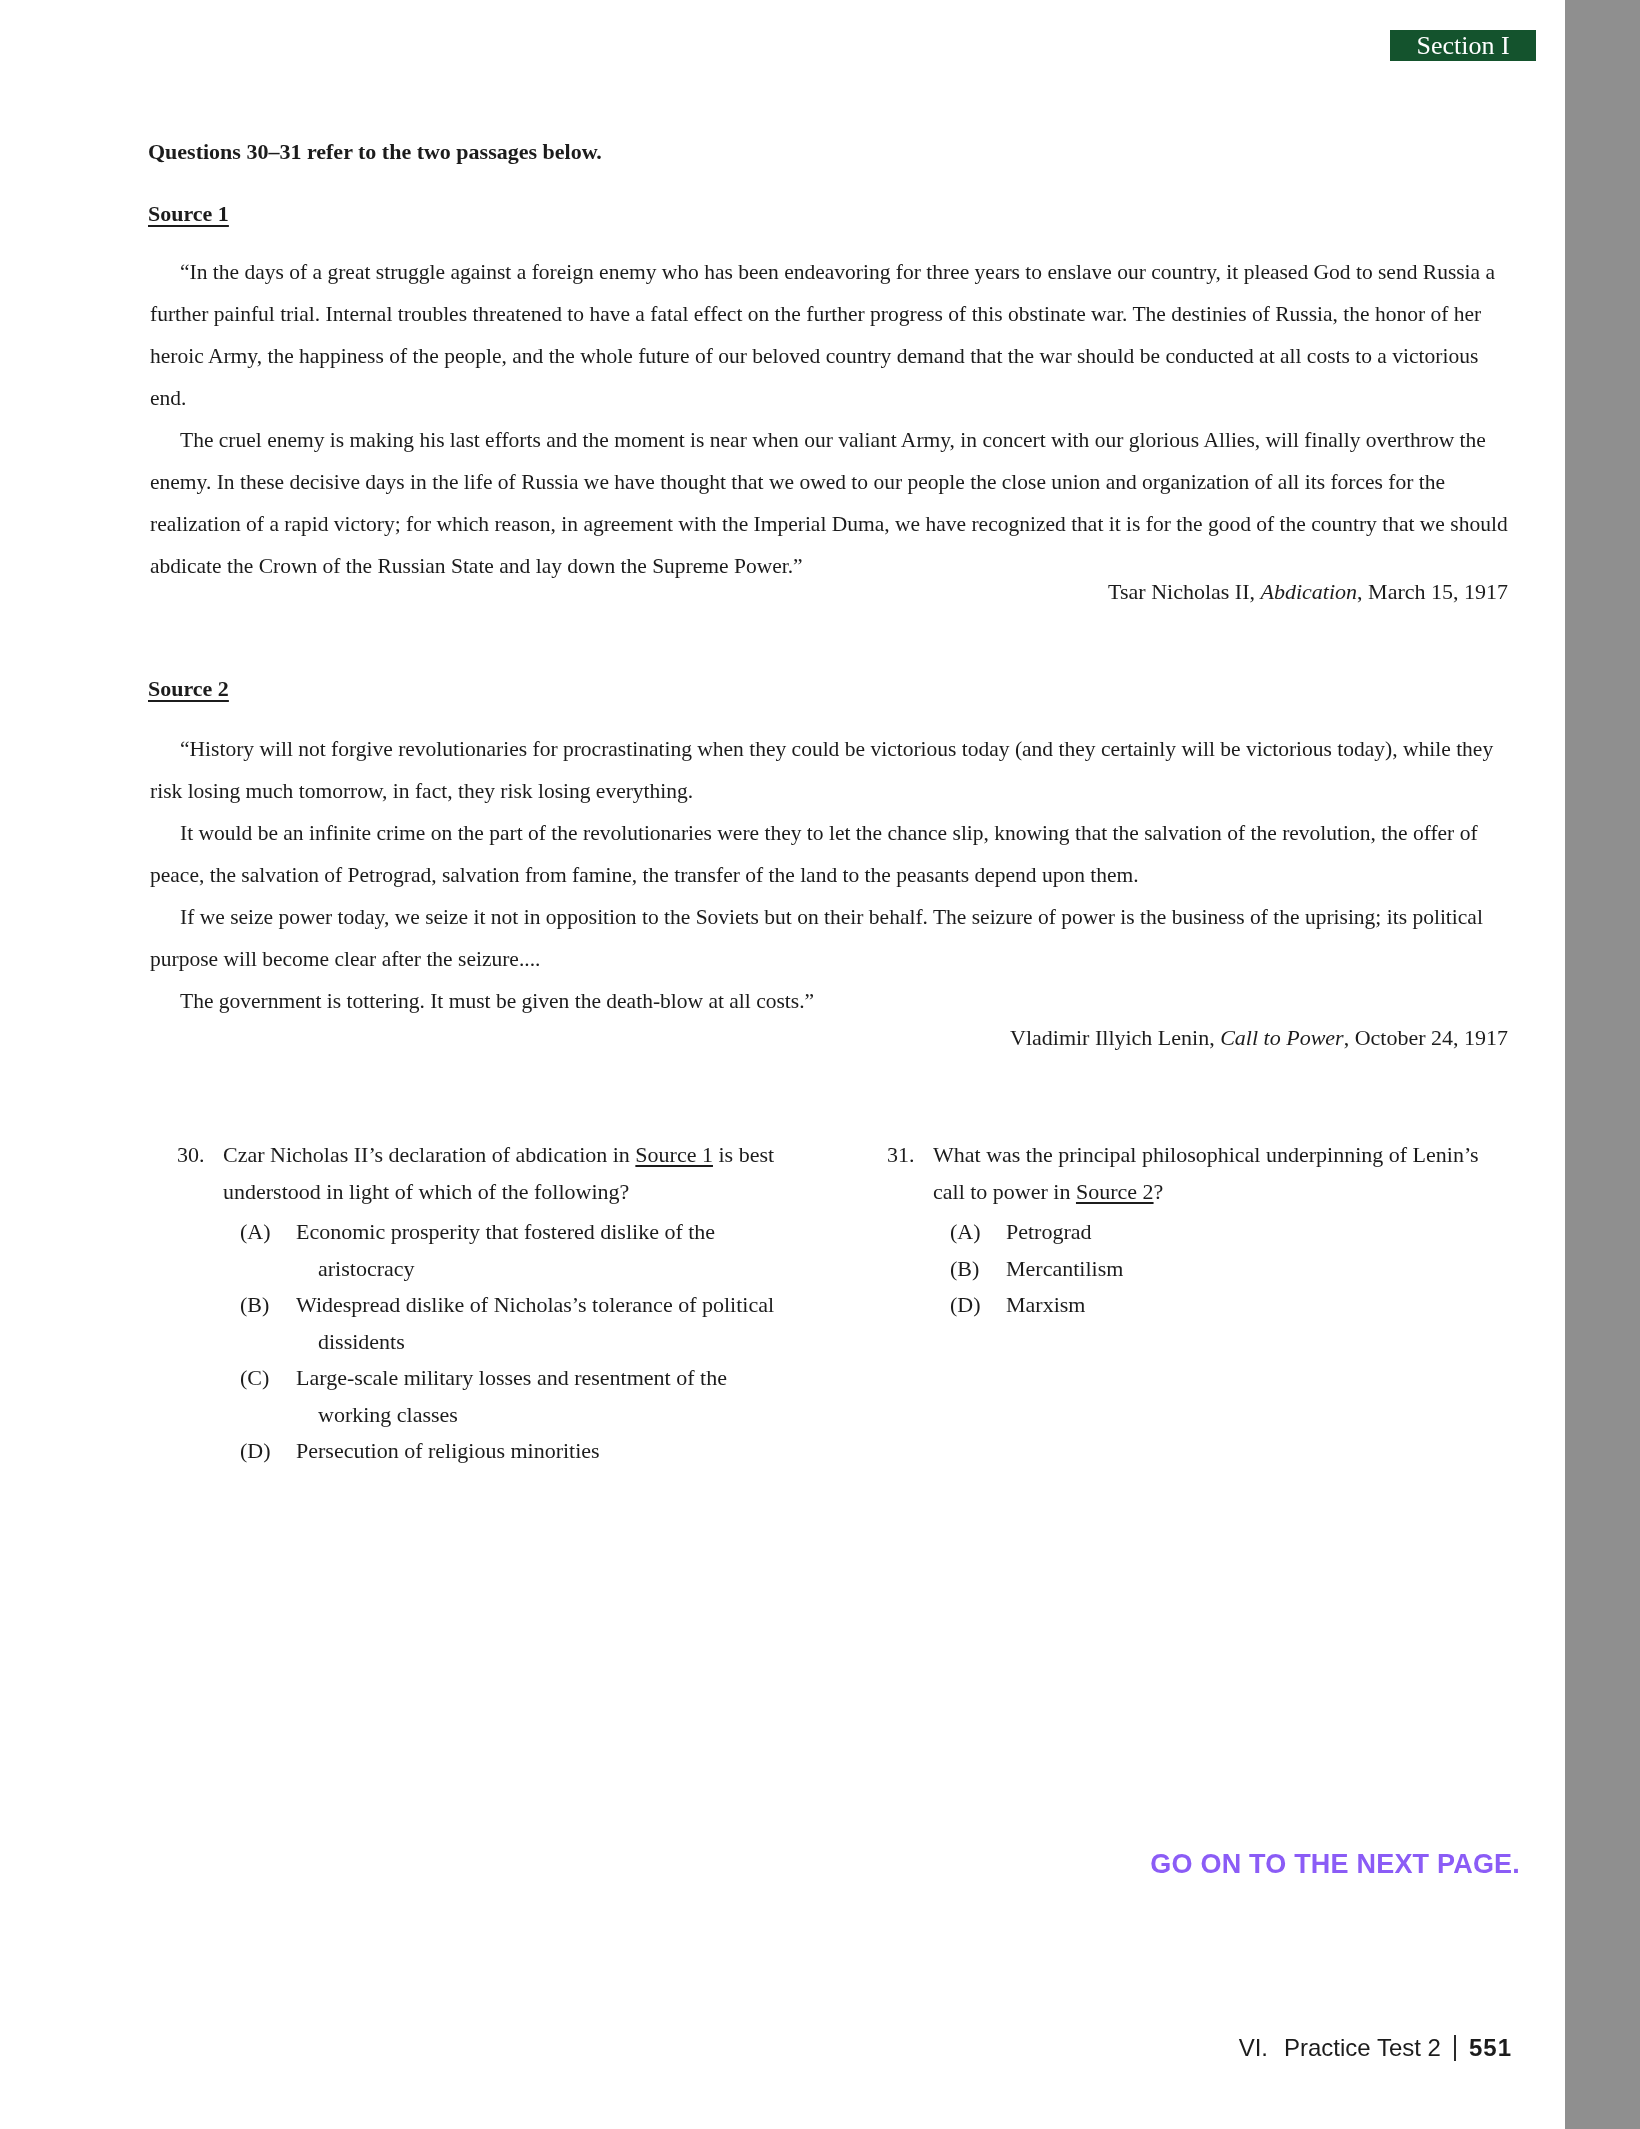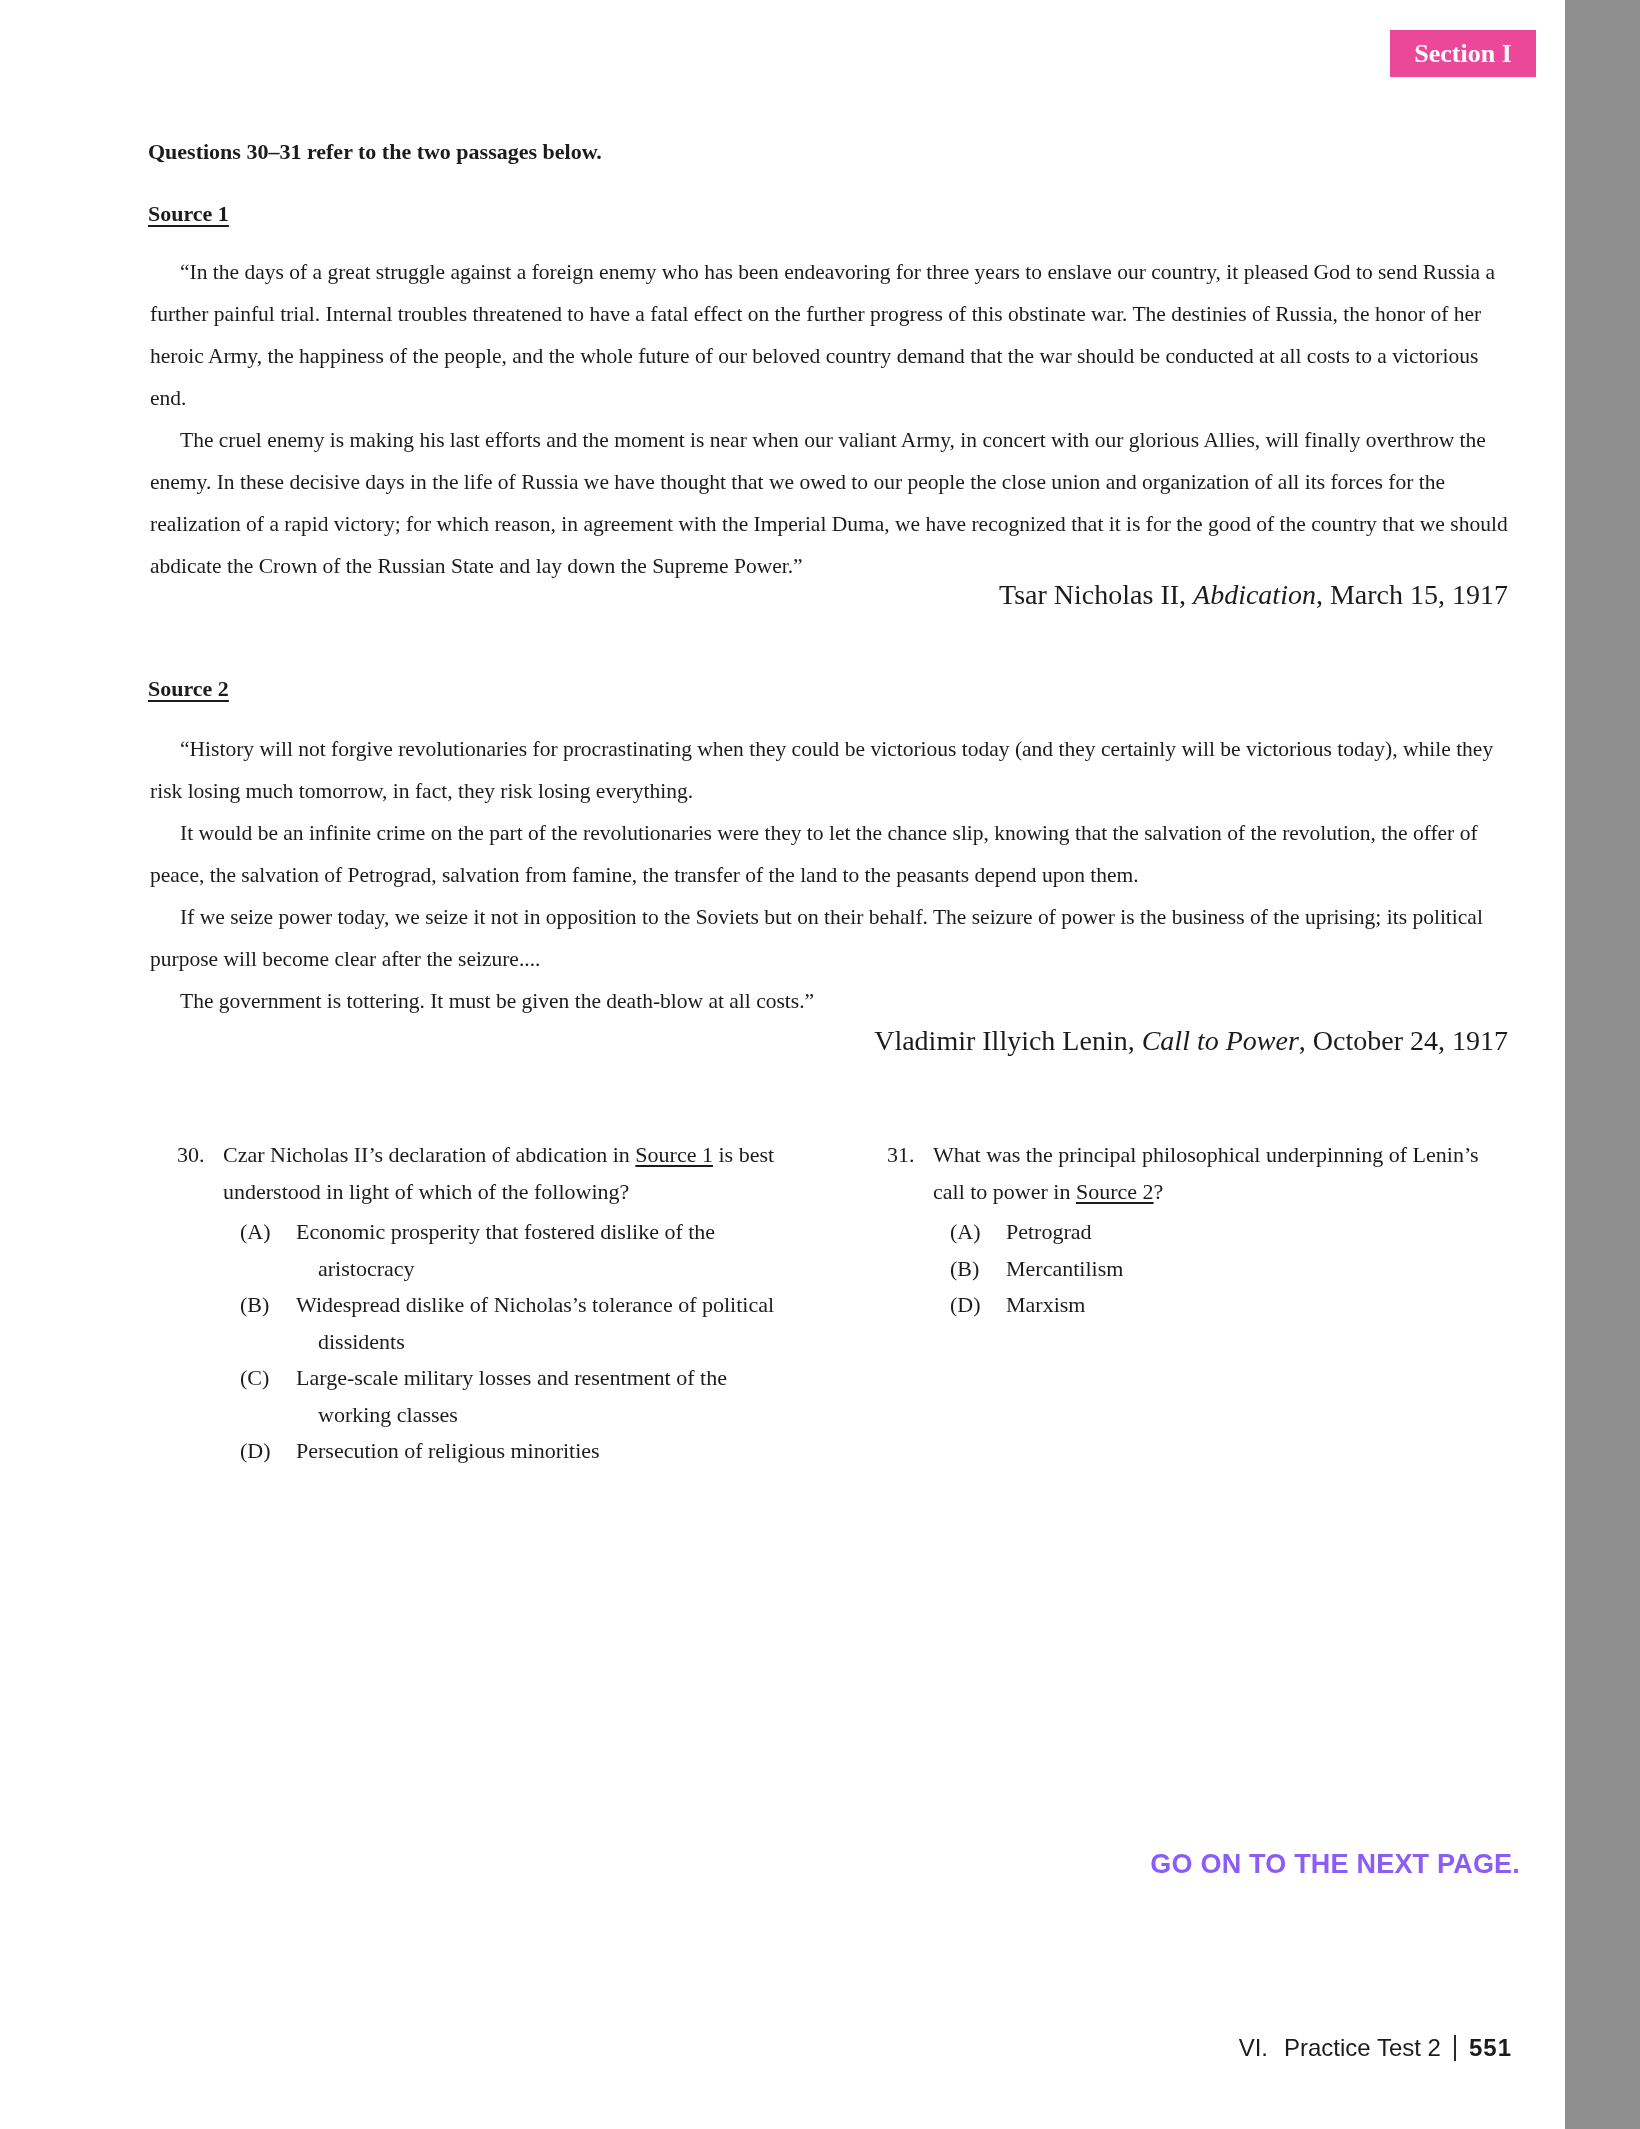--- a/index.html
+++ b/index.html
@@ -13,25 +13,25 @@
   }
 
   .gray-bar {
     position: absolute; top: 0; right: 0;
     width: 75px; height: 2129px;
     background: #8f8f8f;
   }
 
   .section-badge {
     position: absolute; left: 1390px; top: 30px;
-    width: 146px; height: 47px;
-    background: #ec4899;
+    width: 146px; height: 31px;
+    background: #14532d;
     color: #ffffff;
     display: flex; align-items: center; justify-content: center;
-    font-weight: bold; font-size: 26px;
+    font-weight: normal; font-size: 26px;
   }
 
   .intro-heading {
     position: absolute; left: 148px; top: 139px;
     font-weight: bold; font-size: 22px;
   }
 
   .source-heading {
     position: absolute; left: 148px;
     font-weight: bold; font-size: 22px;
@@ -47,21 +47,21 @@
     font-size: 21.5px; line-height: 42px;
   }
   #passage1 { top: 251px; }
   #passage2 { top: 728px; }
   .passage p { margin: 0; text-indent: 30px; }
 
   .attribution {
     position: absolute; left: 150px;
     width: 1358px;
     text-align: right;
-    font-size: 28px;
+    font-size: 22px;
   }
   #attribution1 { top: 579px; }
   #attribution2 { top: 1025px; }
   .it { font-style: italic; }
 
   .question {
     position: absolute; top: 1136px;
     font-size: 22px;
   }
   #question-30 { left: 177px; width: 625px; }

